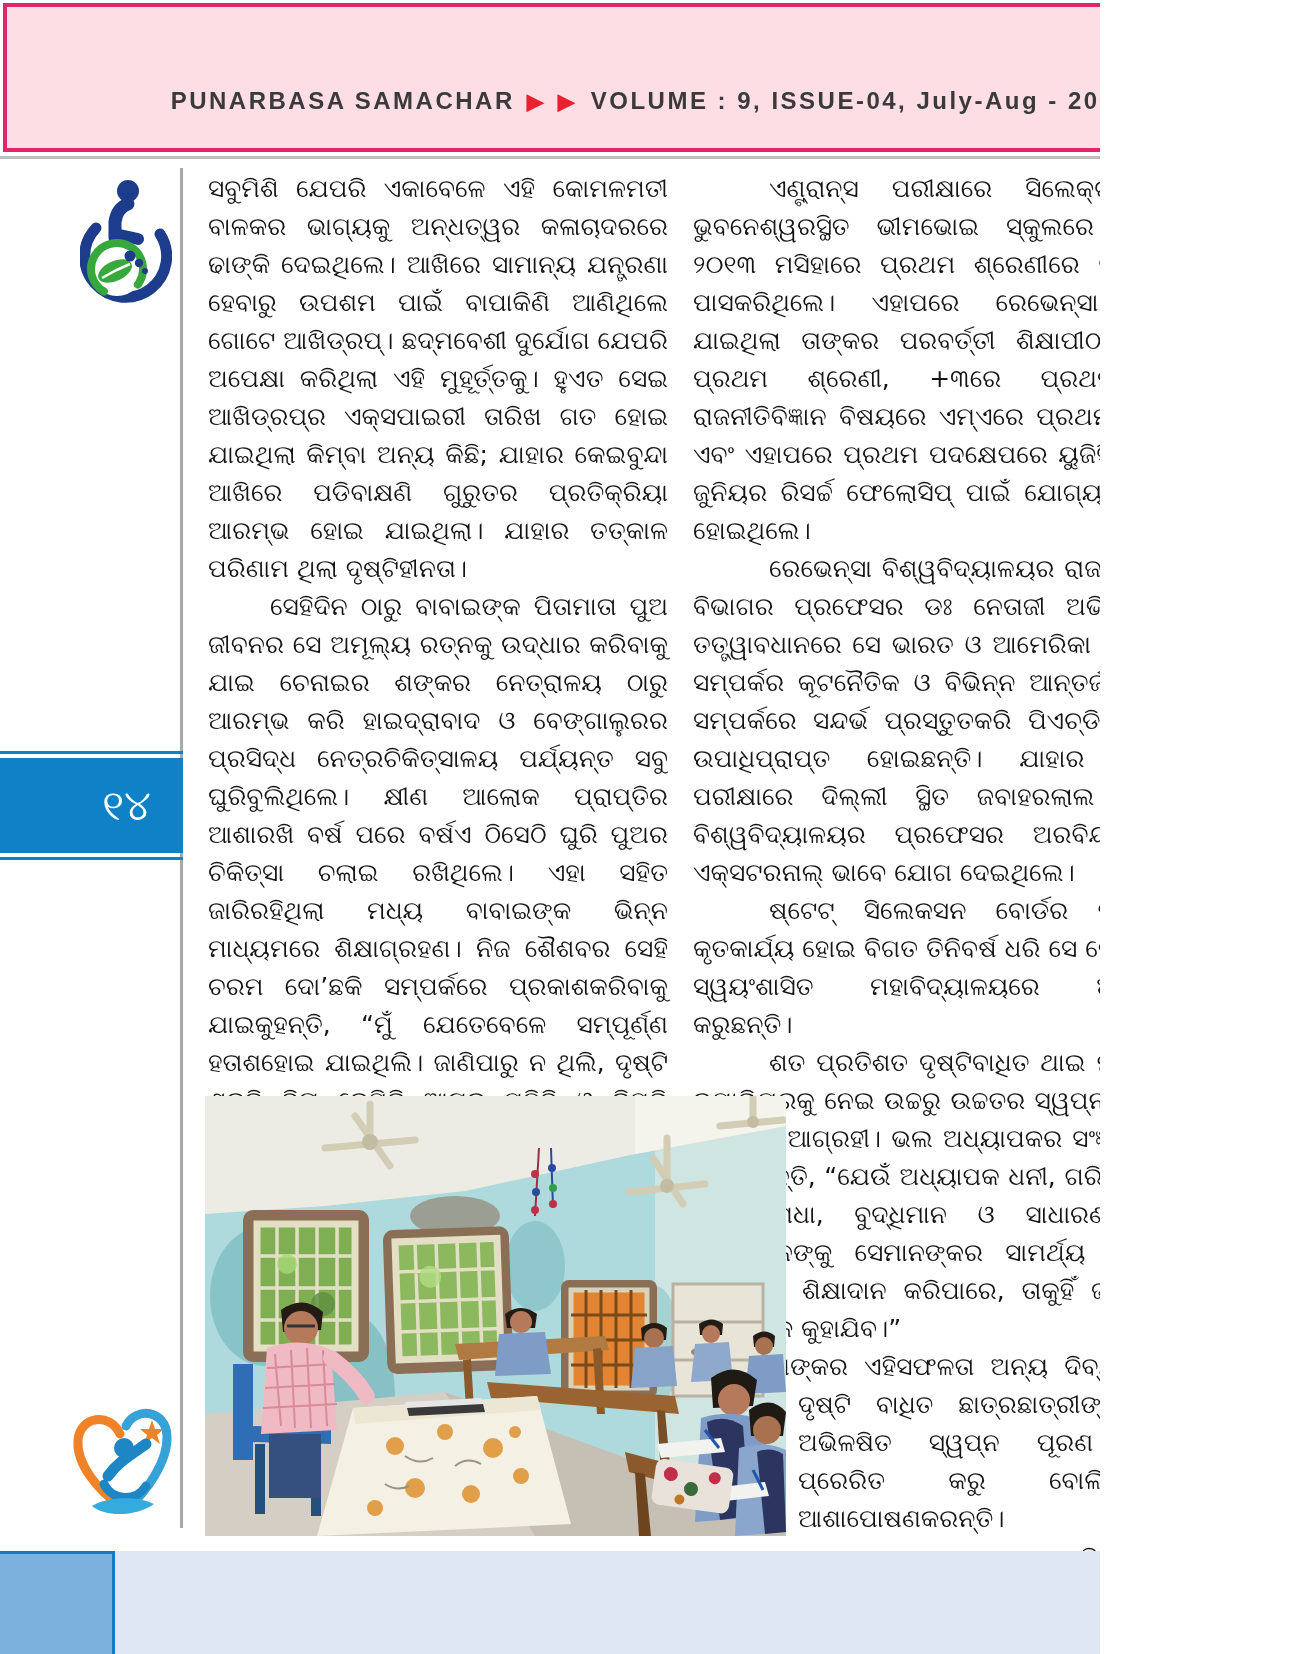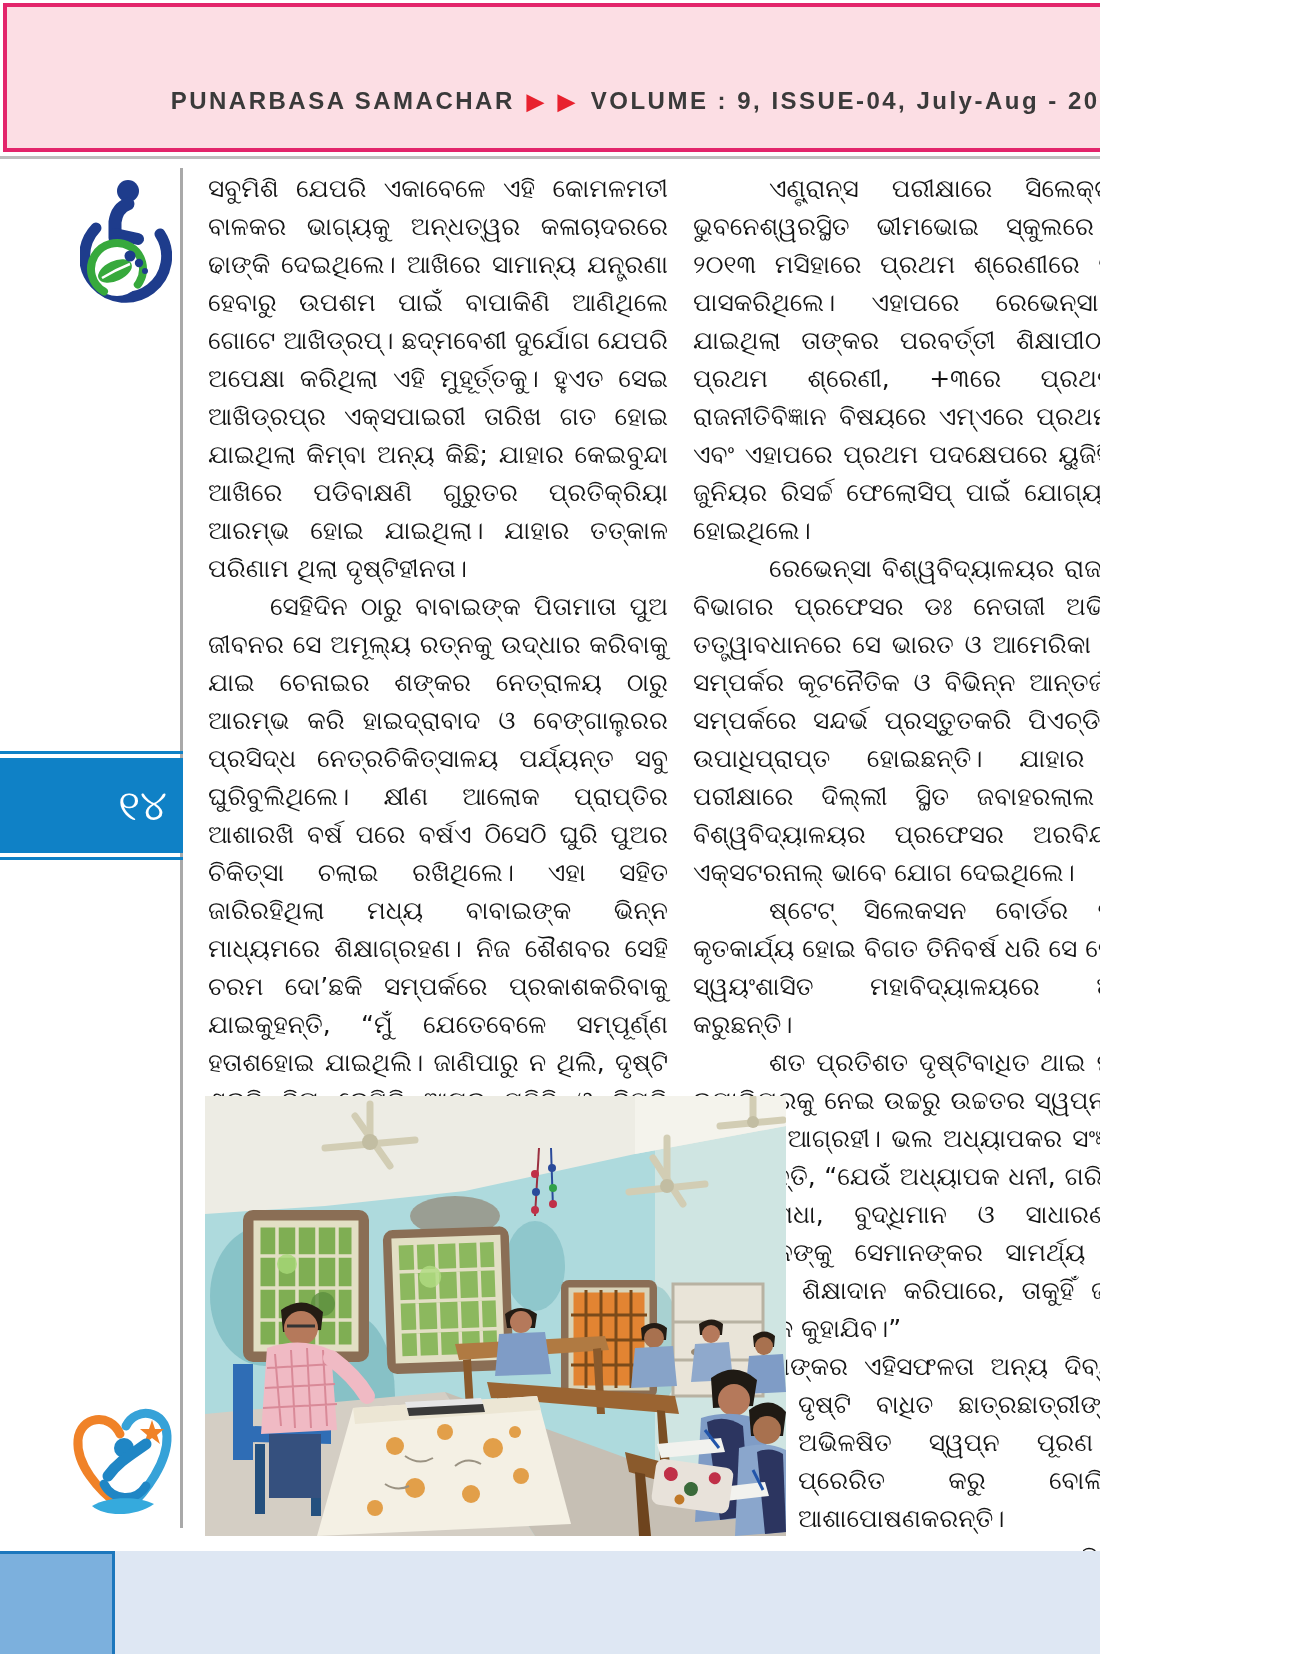--- a/index.html
+++ b/index.html
@@ -35,21 +35,21 @@
   }
   
   .logo-top{position:absolute;left:80px;top:176px;width:92px;height:142px;}
   .logo-bottom{position:absolute;left:68px;top:1396px;width:108px;height:126px;}
   
   .pagenum-wrap{position:absolute;left:0;top:751px;width:183px;height:112px;}
   .pagenum-topline{position:absolute;left:0;top:0;width:100%;height:3px;background:#0f81c6;}
   .pagenum-box{
     position:absolute;left:0;top:7px;width:100%;height:95px;background:#0f81c6;
     color:#ffffff;font-size:42px;line-height:95px;text-align:right;
-    padding-right:16px;box-sizing:border-box;
+    padding-right:32px;box-sizing:border-box;
     font-family:"DejaVu Sans","Liberation Sans",sans-serif;
   }
   .pagenum-botline{position:absolute;left:0;top:106px;width:100%;height:3px;background:#0f81c6;}
   
   .col{
     position:absolute;top:170px;
     font-family:"DejaVu Sans","Liberation Sans",sans-serif;
     font-size:25px;line-height:38px;color:#141414;
     text-align:justify;
   }

